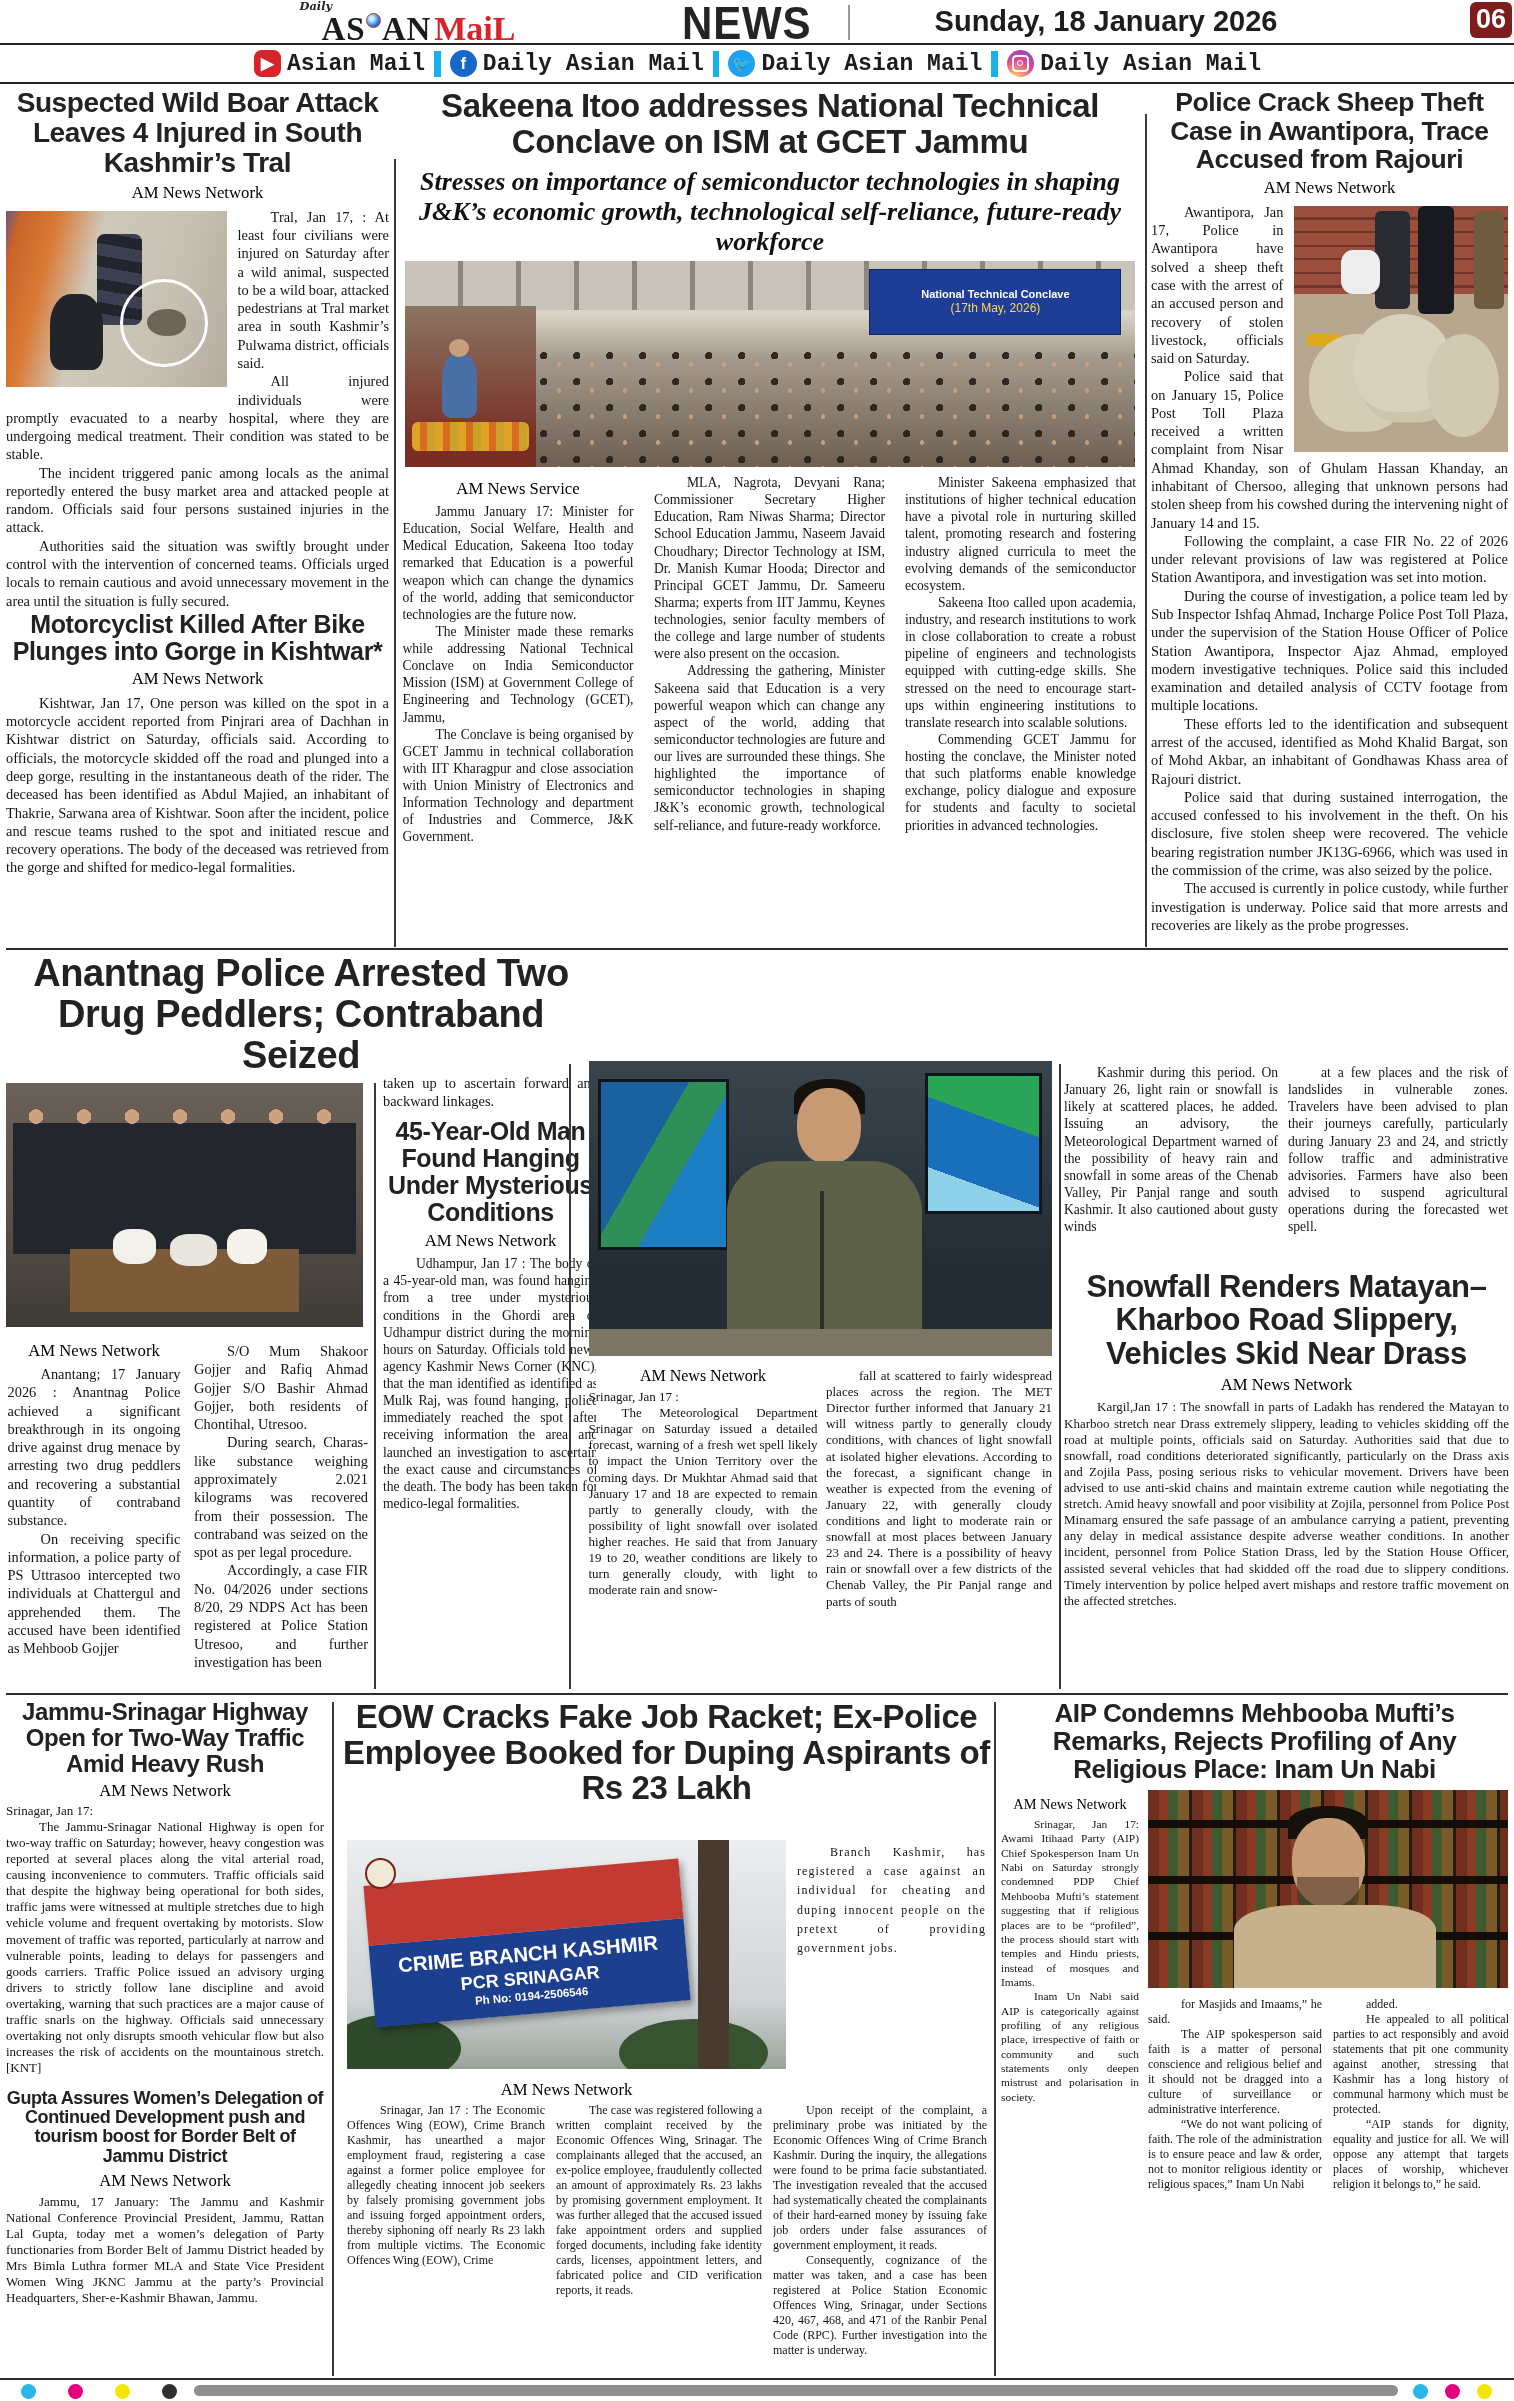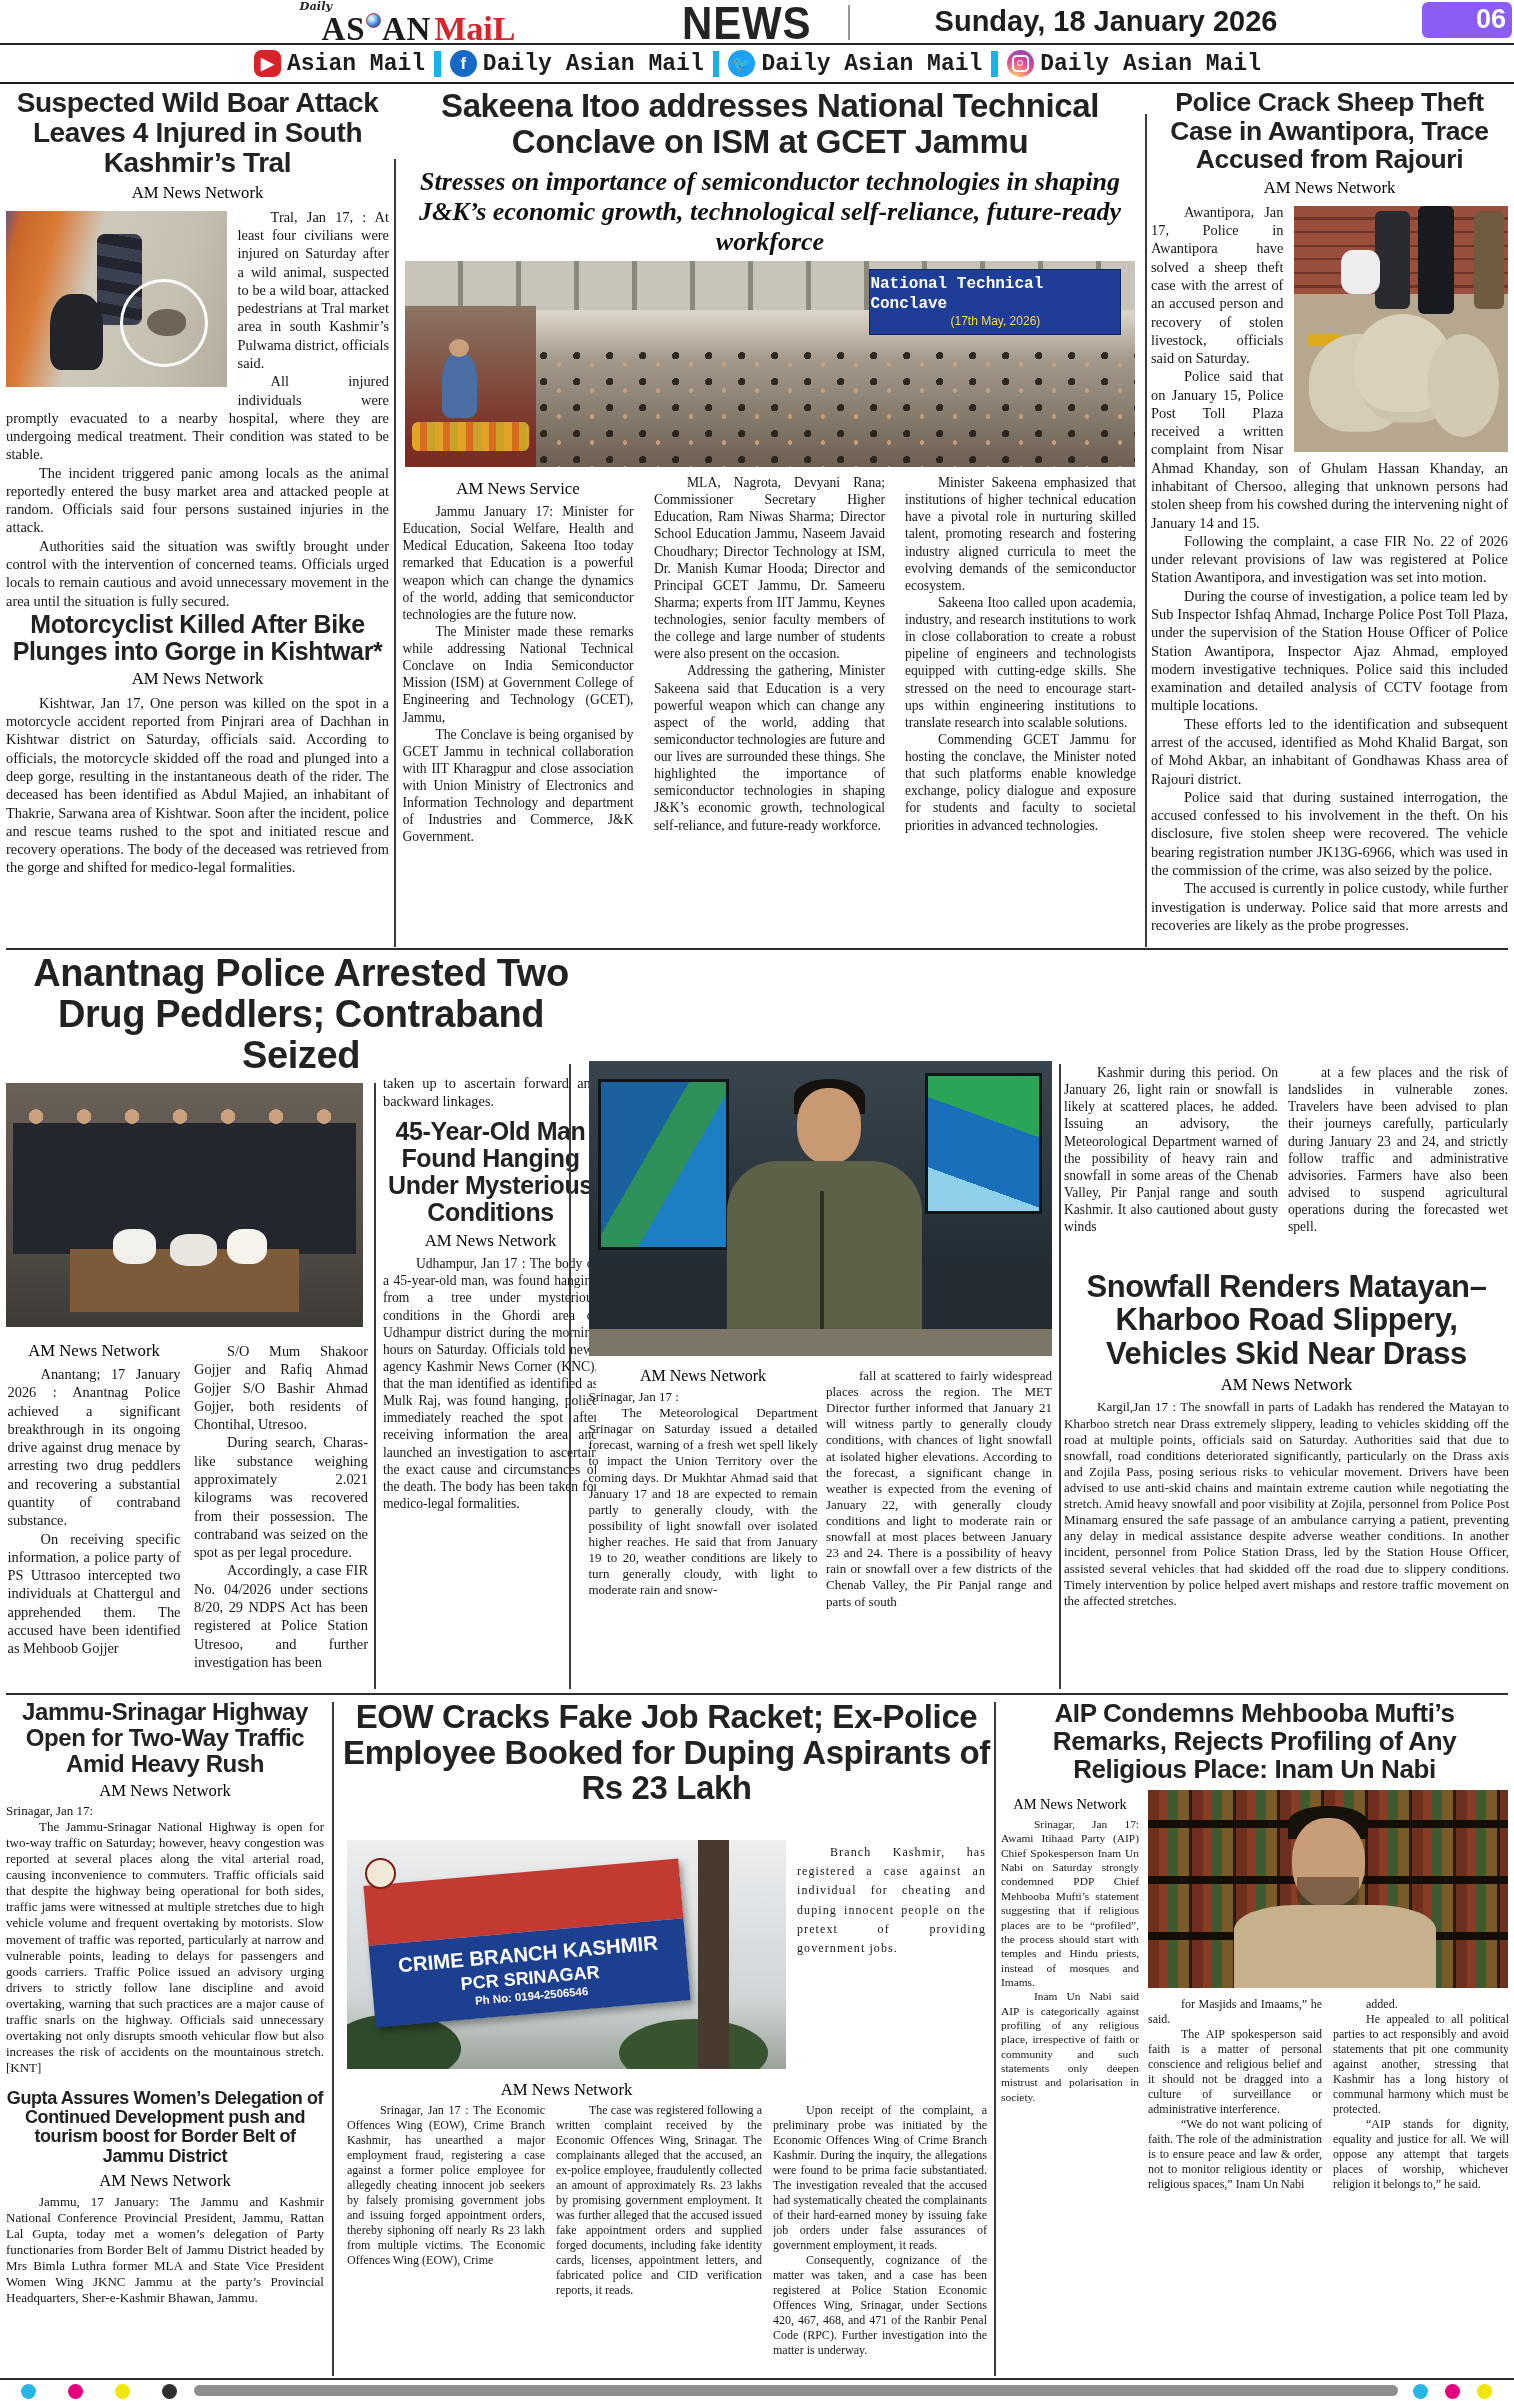--- a/index.html
+++ b/index.html
@@ -12,23 +12,23 @@
   .logo-asian{font-family:"Liberation Serif",serif;font-weight:900;font-size:33px;color:#1b1b1b;letter-spacing:0.8px;}
   .globe{display:inline-block;width:13px;height:13px;border-radius:50%;vertical-align:super;
          background:radial-gradient(circle at 35% 35%,#cfefff 15%,#2f7fd4 60%,#123d7a 100%);
          border:1.5px solid #b33; margin:0 0.8px;}
   .logo-mail{font-family:"Liberation Serif",serif;font-weight:900;font-size:34px;color:#d8232a;}
   .mast-sep{position:absolute;left:848px;top:4.5px;width:1.5px;height:35px;background:#999;}
   .mast-news{position:absolute;left:682px;top:-3px;font-family:"Liberation Sans",sans-serif;
              font-weight:900;font-size:42px;letter-spacing:0.8px;color:#242424;transform:scaleY(1.1);transform-origin:top;}
   .mast-date{position:absolute;left:894px;top:4.5px;width:424px;text-align:center;
              font-family:"Liberation Sans",sans-serif;font-weight:900;font-size:29px;color:#1d1d1d;}
-  .mast-page{position:absolute;right:3px;top:1.5px;width:42px;height:36px;background:#8b5cf6;color:#fff;
+  .mast-page{position:absolute;right:3px;top:1.5px;width:42px;height:36px;background:#7f1d1d;color:#fff;
              border-radius:6px;font-family:"Liberation Sans",sans-serif;font-weight:900;font-size:27px;
-             display:flex;align-items:center;justify-content:center;padding-left:48px;}
+             display:flex;align-items:center;justify-content:center;}
   .rule-a{position:absolute;left:0;top:43px;width:1515px;height:2.3px;background:#222;}
   
   .social{position:absolute;left:0;top:47px;width:1515px;height:33px;display:flex;align-items:center;justify-content:center;gap:9px;}
   .soc-item{display:flex;align-items:center;gap:6px;}
   .soc-label{font-family:Liberation Mono, monospace;font-weight:bold;font-size:23px;color:#1c1c1c;}
   .soc-bar{width:6.8px;height:26px;background:#16b2e8;}
   .icn{width:27px;height:27px;border-radius:50%;display:flex;align-items:center;justify-content:center;color:#fff;
        font-family:"Liberation Sans",sans-serif;font-weight:bold;font-size:16.7px;}
   .icn.yt{background:#d8232a;border-radius:7.6px;}
   .icn.fb{background:#1668c9;}
@@ -63,21 +63,21 @@
   .cctv{background:linear-gradient(105deg,#6f5680 0%,#c9642a 6%,#d97a35 20%,#cfc9bb 38%,#c6c0b2 72%,#b4ac9d 100%);}
   .cctv .fig{left:44px;top:83px;width:53px;height:76px;background:#23232a;border-radius:40% 40% 20% 20%;}
   .cctv .bikes{left:91px;top:23px;width:45px;height:91px;background:repeating-linear-gradient(10deg,#3b4050 0 12px,#22252e 12px 23px);border-radius:7.6px;}
   .cctv .ring{left:114px;top:68px;width:82px;height:82px;border:3.8px solid #fff;border-radius:50%;background:transparent;}
   .cctv .boar{left:141px;top:98px;width:39px;height:27px;background:#6e6457;border-radius:50% 45% 45% 50%;}
   
   .conclave{background:linear-gradient(#ece8e0 0%,#d9d2c6 26%,#a3988a 48%,#6d6052 100%);}
   .conclave .beams{left:0;top:0;width:100%;height:24%;background:repeating-linear-gradient(90deg,#c9c4ba 0 53px,#8d887e 53px 58px);}
   .conclave .banner{right:13.6px;top:7.6px;width:250px;height:64px;background:#1d3d96;border:1.5px solid #12265c;
        display:flex;flex-direction:column;align-items:center;justify-content:center;position:absolute;}
-  .conclave .banner b{position:static;color:#fff;font-family:Liberation Mono, monospace;font-size:16px;line-height:1.2;}
+  .conclave .banner b{position:static;color:#fff;font-family:Liberation Sans, sans-serif;font-size:11px;line-height:1.2;}
   .conclave .banner i{position:static;color:#ffd84d;font-style:normal;font-family:"Liberation Sans",sans-serif;font-size:12px;}
   .conclave .crowd{left:18%;bottom:0;width:82%;height:58%;
        background-image:radial-gradient(circle 6px at 7.6px 7.6px,#262019 60%,transparent 62%),
                         radial-gradient(circle 3.8px at 23px 16.7px,#c9a080 60%,transparent 62%);
        background-size:33px 26px;opacity:.92;}
   .conclave .stage{left:0;bottom:0;width:18%;height:78%;background:linear-gradient(#8a7563,#7a2d23 85%);}
   .conclave .flowers{left:1%;bottom:8%;width:16%;height:14%;background:repeating-linear-gradient(90deg,#e0a325 0 7.6px,#d86b1f 7.6px 15px,#caa22a 15px 23px);border-radius:6px;}
   .conclave .speaker{left:5%;bottom:24%;width:35px;height:65px;background:#4a6fa5;border-radius:40% 40% 9px 9px;}
   .conclave .speaker::after{content:"";position:absolute;left:7.6px;top:-13.6px;width:19.7px;height:18px;border-radius:50%;background:#caa07c;}
   

